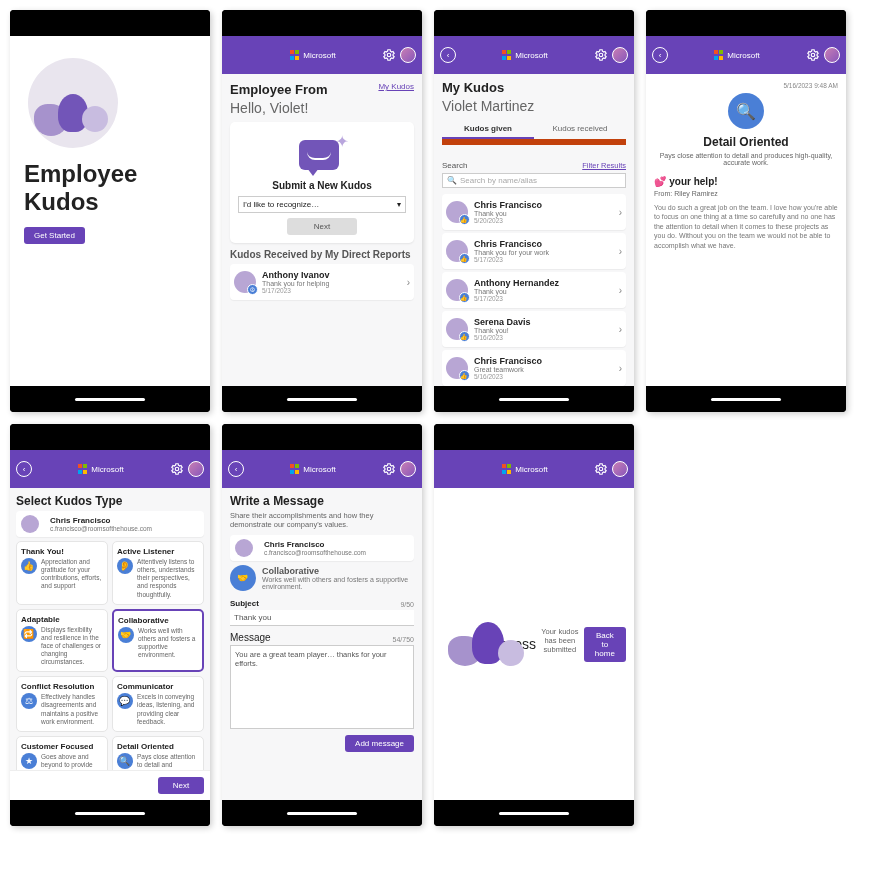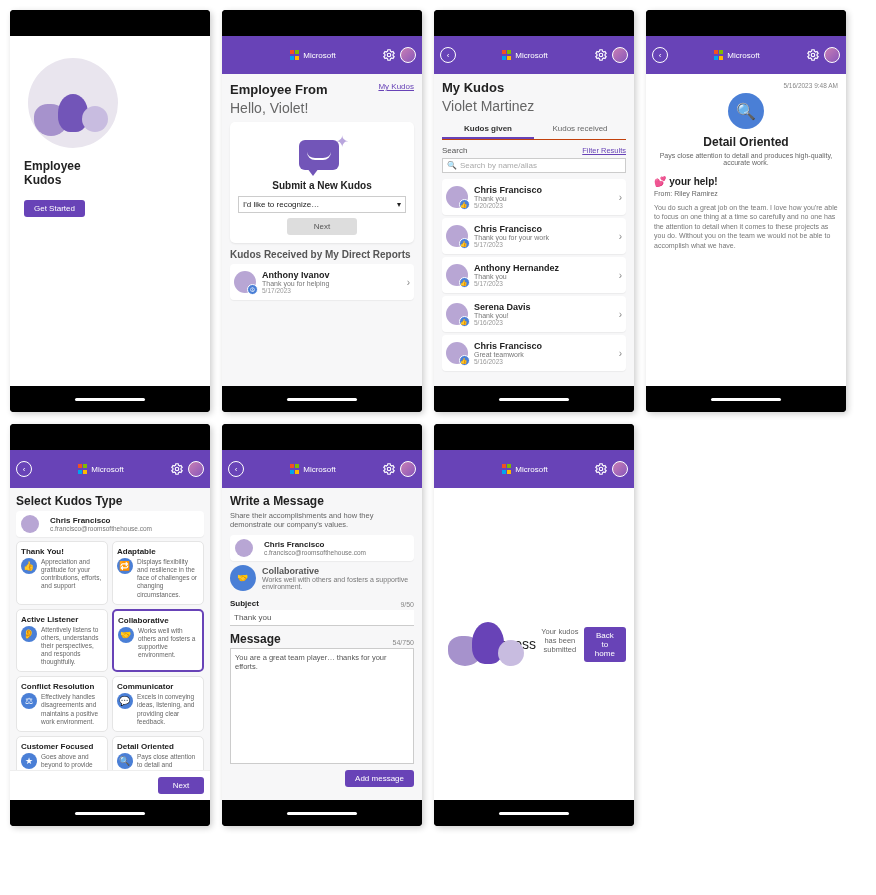--- a/index.html
+++ b/index.html
@@ -31,36 +31,36 @@
 .link{color:#6843b7;text-decoration:underline;font-size:8px}
 .dropdown{width:100%;border:1px solid #ccc;background:#fff;padding:3px 4px;font-size:8px;display:flex;justify-content:space-between;align-items:center}
 .list-row{display:flex;align-items:center;padding:6px 4px;background:#fff;border-radius:4px;margin-bottom:3px;box-shadow:0 1px 1px rgba(0,0,0,.05)}
 .av{width:22px;height:22px;border-radius:50%;background:#b8a6d4;margin-right:6px;flex:0 0 auto;position:relative}
 .av-badge{position:absolute;bottom:-2px;right:-2px;width:11px;height:11px;border-radius:50%;background:#4a7fd6;border:1px solid #fff;display:flex;align-items:center;justify-content:center;color:#fff;font-size:6px}
 .row-body{flex:1;min-width:0}
 .row-title{font-size:9px;font-weight:600}
 .row-sub{font-size:7px;color:#777}
 .row-date{font-size:6.5px;color:#999}
 .chev{color:#888;font-size:10px}
-.tabs{display:flex;border-bottom:1px solid #c2410c;margin-bottom:6px}
+.tabs{display:flex;border-bottom:6px solid #c2410c;margin-bottom:16px}
 .tab{flex:1;text-align:center;font-size:8px;padding:4px 0;color:#666}
 .tab.active{color:#333;border-bottom:2px solid #6843b7;font-weight:600}
 .search-row{display:flex;justify-content:space-between;align-items:end;margin-bottom:3px}
 .search-box{display:flex;align-items:center;border:1px solid #ccc;background:#fff;padding:2px 4px;font-size:8px}
 .badge-icon{width:36px;height:36px;border-radius:50%;background:#4a7fd6;margin:0 auto 6px;display:flex;align-items:center;justify-content:center;color:#fff;font-size:16px}
 .type-grid{display:grid;grid-template-columns:1fr 1fr;gap:4px}
 .type-card{background:#fff;border:1px solid #e5e5e5;border-radius:5px;padding:5px 4px;font-size:7px}
 .type-card.sel{border:2px solid #6843b7}
 .type-head{font-weight:600;font-size:8px;margin-bottom:2px}
 .type-body{display:flex;gap:4px;align-items:flex-start}
 .type-icon{width:16px;height:16px;border-radius:50%;background:#4a7fd6;flex:0 0 auto;display:flex;align-items:center;justify-content:center;color:#fff;font-size:9px}
 .type-desc{font-size:6.5px;color:#666;line-height:1.25}
 .userchip{display:flex;align-items:center;gap:5px;background:#fff;border-radius:4px;padding:4px 5px;margin-bottom:4px;box-shadow:0 1px 1px rgba(0,0,0,.05)}
 .input-line{background:#fff;border-bottom:1px solid #ccc;padding:3px 4px;font-size:8px;color:#555;margin-bottom:6px;min-height:14px}
-.textarea{background:#fff;border:1px solid #ccc;padding:4px;font-size:7.5px;color:#555;height:116px;margin-bottom:6px}
+.textarea{background:#fff;border:1px solid #ccc;padding:4px;font-size:7.5px;color:#555;height:84px;margin-bottom:6px}
 .label-row{display:flex;justify-content:space-between;align-items:end;margin-bottom:2px}
 .blob{position:relative;width:100px;height:80px;margin:14px 0 16px 4px}
 .blob .circ{position:absolute;border-radius:50%}
 .footer-fixed{position:absolute;bottom:0;left:0;right:0;background:#fff;padding:6px;display:flex;justify-content:flex-end;border-top:1px solid #eee}
 .center{text-align:center}
 .p1 .screen{background:#fff}
 </style>
 </head>
 <body>
 
@@ -69,21 +69,21 @@
 <div class="phone p1">
   <div class="bar-top"></div>
   <div class="screen">
     <div class="content" style="padding:14px">
       <div class="blob">
         <div class="circ" style="width:90px;height:90px;background:#e9e5ee;left:0;top:-6px"></div>
         <div class="circ" style="width:34px;height:32px;background:#a692cc;left:6px;top:40px;border-radius:40% 50% 50% 50%"></div>
         <div class="circ" style="width:30px;height:38px;background:#7255b8;left:30px;top:30px;border-radius:50% 50% 40% 40%"></div>
         <div class="circ" style="width:26px;height:26px;background:#c8bce0;left:54px;top:42px"></div>
       </div>
-      <div style="font-size:12px;font-weight:600;line-height:1.15;margin-bottom:12px">
+      <div style="font-size:24px;font-weight:600;line-height:1.15;margin-bottom:12px">
         <div>Employee</div>
         <div>Kudos</div>
       </div>
       <button class="btn">Get Started</button>
     </div>
   </div>
   <div class="bar-bot">
         <div class="home-ind"></div>
       </div>
 </div>
@@ -316,31 +316,31 @@
       </div>
       <div class="type-grid" id="type-grid">
             <div class="type-card">
               <div class="type-head">Thank You!</div>
               <div class="type-body">
                 <div class="type-icon">👍</div>
                 <div class="type-desc">Appreciation and gratitude for your contributions, efforts, and support</div>
               </div>
             </div>
             <div class="type-card">
+              <div class="type-head">Active Listener</div>
+              <div class="type-body">
+                <div class="type-icon">👂</div>
+                <div class="type-desc">Attentively listens to others, understands their perspectives, and responds thoughtfully.</div>
+              </div>
+            </div>
+            <div class="type-card">
               <div class="type-head">Adaptable</div>
               <div class="type-body">
                 <div class="type-icon">🔁</div>
                 <div class="type-desc">Displays flexibility and resilience in the face of challenges or changing circumstances.</div>
-              </div>
-            </div>
-            <div class="type-card">
-              <div class="type-head">Active Listener</div>
-              <div class="type-body">
-                <div class="type-icon">👂</div>
-                <div class="type-desc">Attentively listens to others, understands their perspectives, and responds thoughtfully.</div>
               </div>
             </div>
             <div class="type-card sel">
               <div class="type-head">Collaborative</div>
               <div class="type-body">
                 <div class="type-icon">🤝</div>
                 <div class="type-desc">Works well with others and fosters a supportive environment.</div>
               </div>
             </div>
             <div class="type-card">
@@ -420,21 +420,21 @@
           <div style="font-size:9px;font-weight:600;color:#555">Collaborative</div>
           <div style="font-size:7px;color:#777">Works well with others and fosters a supportive environment.</div>
         </div>
       </div>
       <div class="label-row">
         <span style="font-size:8px;font-weight:600">Subject</span>
         <span style="font-size:7px;color:#888">9/50</span>
       </div>
       <div class="input-line">Thank you</div>
       <div class="label-row">
-        <span style="font-size:12px;font-weight:700">Message</span>
+        <span style="font-size:10px;font-weight:400">Message</span>
         <span style="font-size:7px;color:#888">54/750</span>
       </div>
       <div class="textarea">You are a great team player… thanks for your efforts.</div>
       <div style="text-align:right">
         <button class="btn">Add message</button>
       </div>
     </div>
   </div>
   <div class="bar-bot">
         <div class="home-ind"></div>

